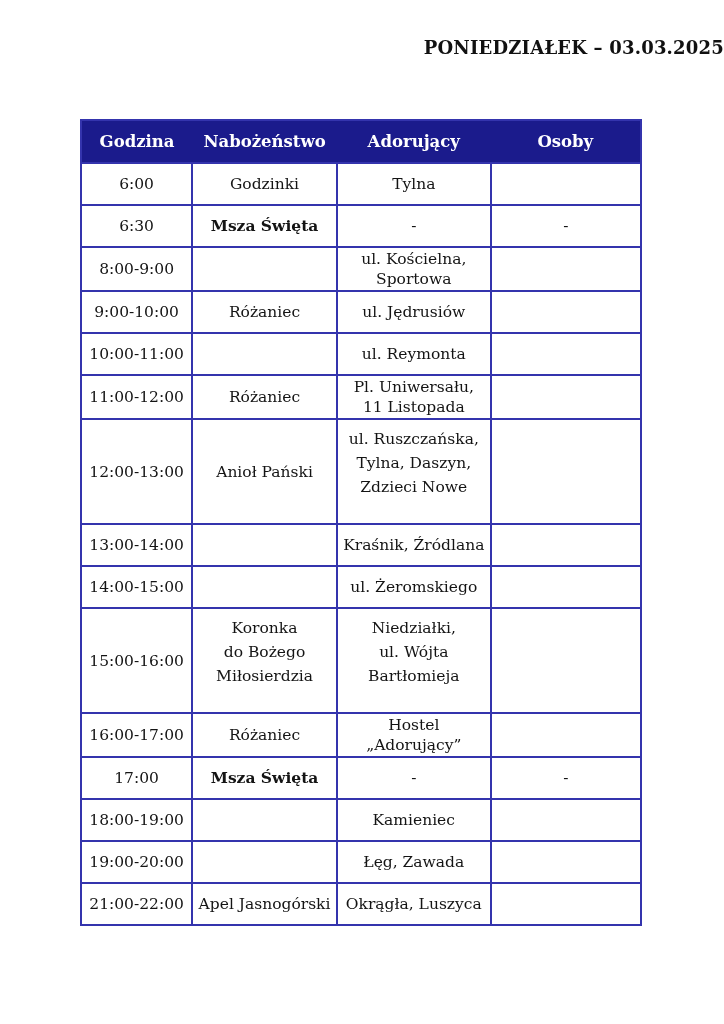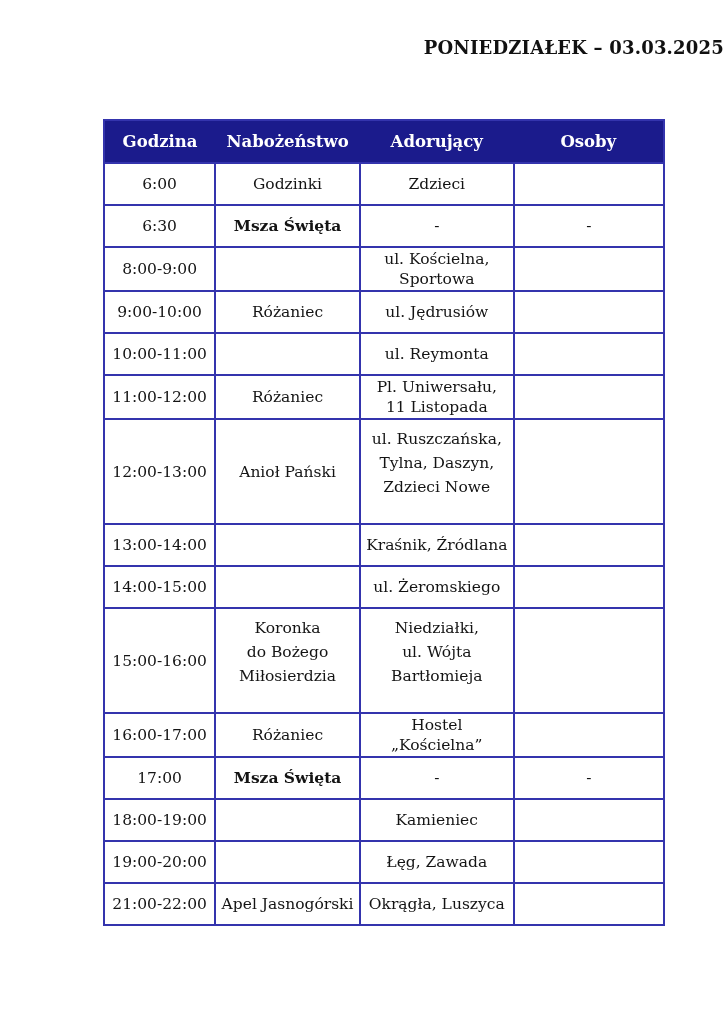--- a/index.html
+++ b/index.html
@@ -33,21 +33,20 @@
     color: var(--title-text);
   }
   table.schedule {
     border-collapse: collapse;
     table-layout: fixed;
     position: absolute;
     left: 80px;
     top: 82px;
     width: 562px;
     border: 2px solid var(--border);
-    margin-left: 23px;
   }
   col.c-godzina      { width: 19.85%; }
   col.c-nabozenstwo  { width: 25.85%; }
   col.c-adorujacy    { width: 27.45%; }
   col.c-osoby        { width: 26.85%; }
   thead th {
     background: var(--header-bg);
     color: var(--header-text);
     font-weight: bold;
     font-size: 16.5px;
@@ -94,21 +93,21 @@
         <th>Godzina</th>
         <th>Nabożeństwo</th>
         <th>Adorujący</th>
         <th>Osoby</th>
       </tr>
     </thead>
     <tbody>
     <tr>
       <td>6:00</td>
       <td>Godzinki</td>
-      <td>Zdzieci</td>
+      <td>Tylna</td>
       <td></td>
     </tr>
 
     <tr>
       <td>6:30</td>
       <td class="svc-bold">Msza Święta</td>
       <td>-</td>
       <td>-</td>
     </tr>
 
@@ -173,21 +172,21 @@
 Miłosierdzia</td>
       <td class="lines3">Niedziałki,
 ul. Wójta
 Bartłomieja</td>
       <td></td>
     </tr>
 
     <tr>
       <td>16:00-17:00</td>
       <td>Różaniec</td>
-      <td>Hostel „Kościelna”</td>
+      <td>Hostel „Adorujący”</td>
       <td></td>
     </tr>
 
     <tr>
       <td>17:00</td>
       <td class="svc-bold">Msza Święta</td>
       <td>-</td>
       <td>-</td>
     </tr>
 

